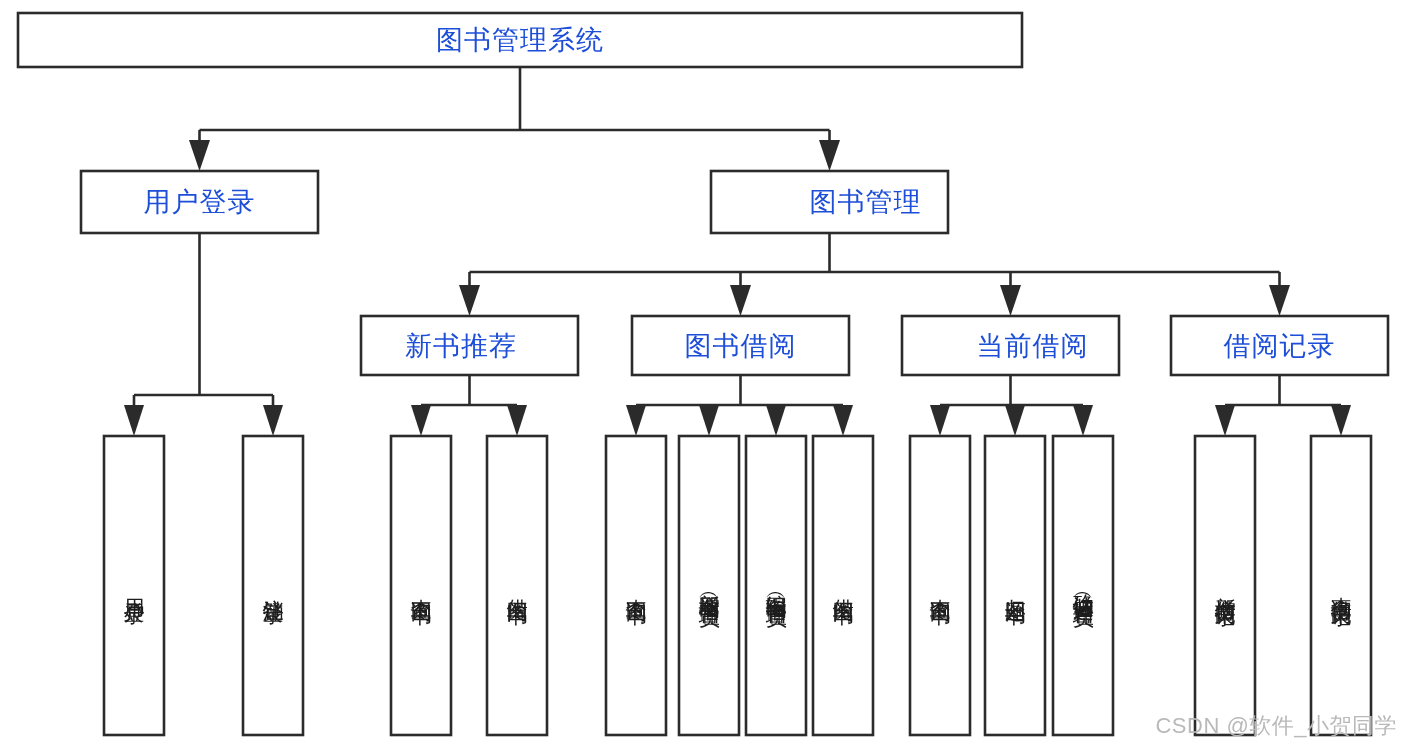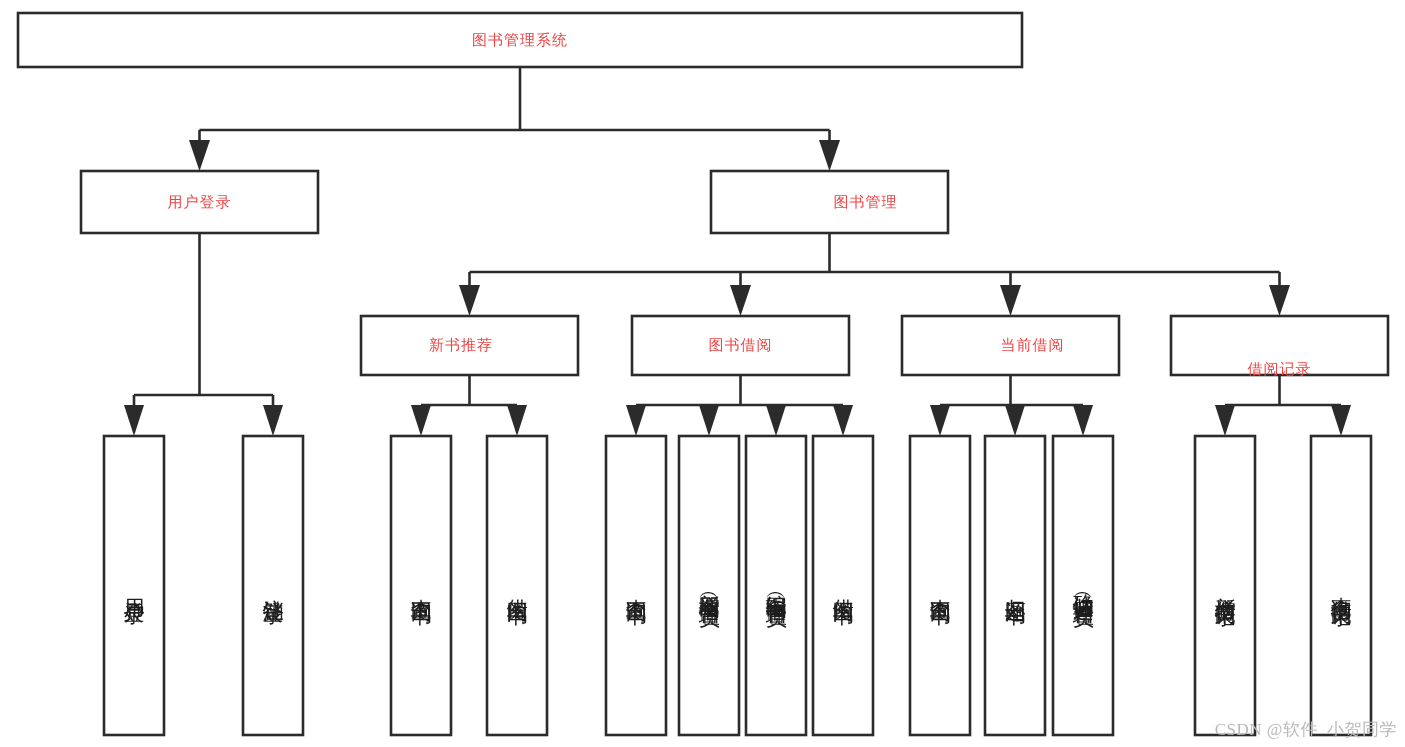--- a/index.html
+++ b/index.html
@@ -55,32 +55,32 @@
     color: #1d1d1d;
     pointer-events: none;
     white-space: nowrap;
   }
   .hlabel-wrap {
     position: absolute;
     display: flex;
     align-items: center;
     justify-content: center;
     font-family: "DejaVu Sans", "Liberation Sans", sans-serif;
-    font-size: 15px;
+    font-size: 27px;
     letter-spacing: 1px;
-    color: #ef4444;
+    color: #1d4ed8;
     pointer-events: none;
     white-space: nowrap;
   }
   #watermark {
     position: absolute;
     right: 8px;
     bottom: 6px;
-    font-family: Liberation Serif, serif;
-    font-size: 17px;
+    font-family: Liberation Sans, sans-serif;
+    font-size: 22px;
     color: #b9b9b9;
     letter-spacing: 0.5px;
     pointer-events: none;
     white-space: nowrap;
   }
 </style>
 </head>
 <body>
 
 <div id="diagram-root">
@@ -164,21 +164,21 @@
     </g>
   </svg>
 
   <div id="labels-layer">
       <div class="hlabel-wrap" style="left: 18px; top: 13px; width: 1004px; height: 54px;">图书管理系统</div>
       <div class="hlabel-wrap" style="left: 81px; top: 171px; width: 237px; height: 62px;">用户登录</div>
       <div class="hlabel-wrap" style="left: 711px; top: 171px; width: 237px; height: 62px; margin-left: 36px;">图书管理</div>
       <div class="hlabel-wrap" style="left: 369px; top: 316px; width: 184px; height: 59px;">新书推荐</div>
       <div class="hlabel-wrap" style="left: 632px; top: 316px; width: 217px; height: 59px; border-radius: 26px;">图书借阅</div>
       <div class="hlabel-wrap" style="left: 902px; top: 316px; width: 261px; height: 59px; font-family: Liberation Serif, serif;">当前借阅</div>
-      <div class="hlabel-wrap" style="left: 1171px; top: 316px; width: 217px; height: 59px; margin-top: 24px;">借阅记录</div>
+      <div class="hlabel-wrap" style="left: 1171px; top: 316px; width: 217px; height: 59px;">借阅记录</div>
       <div class="vlabel-wrap" style="left: 104px; top: 436px; width: 60px; height: 299px;">用户登录</div>
       <div class="vlabel-wrap" style="left: 243px; top: 436px; width: 60px; height: 299px;">注销登录</div>
       <div class="vlabel-wrap" style="left: 391px; top: 436px; width: 60px; height: 299px;">查询图书</div>
       <div class="vlabel-wrap" style="left: 487px; top: 436px; width: 60px; height: 299px;">借阅图书</div>
       <div class="vlabel-wrap" style="left: 606px; top: 436px; width: 60px; height: 299px;">查询图书</div>
       <div class="vlabel-wrap" style="left: 679px; top: 436px; width: 60px; height: 299px;">新增图书（管理员）</div>
       <div class="vlabel-wrap" style="left: 746px; top: 436px; width: 60px; height: 299px;">编辑图书（管理员）</div>
       <div class="vlabel-wrap" style="left: 813px; top: 436px; width: 60px; height: 299px;">借阅图书</div>
       <div class="vlabel-wrap" style="left: 910px; top: 436px; width: 60px; height: 299px;">查询图书</div>
       <div class="vlabel-wrap" style="left: 985px; top: 436px; width: 60px; height: 299px;">归还图书</div>

